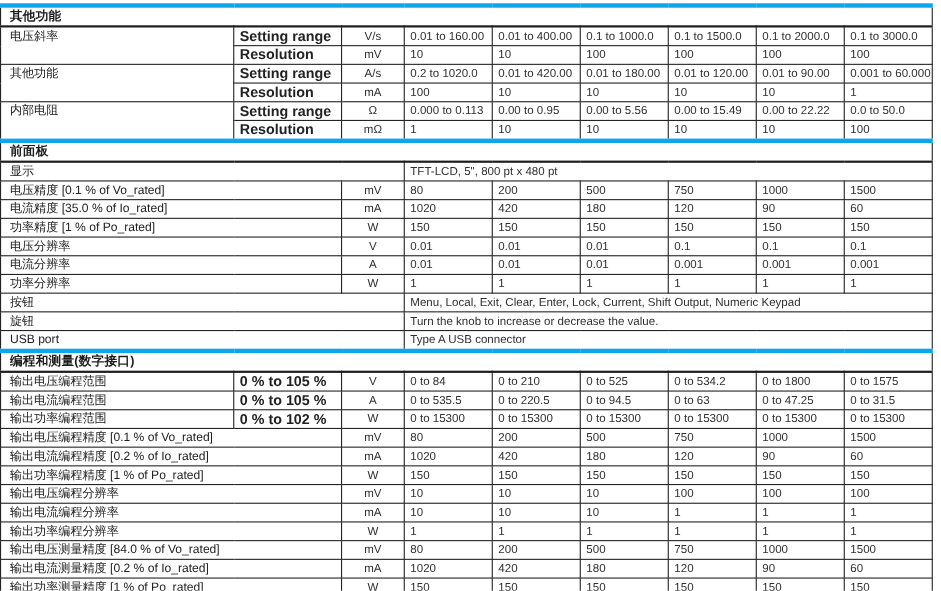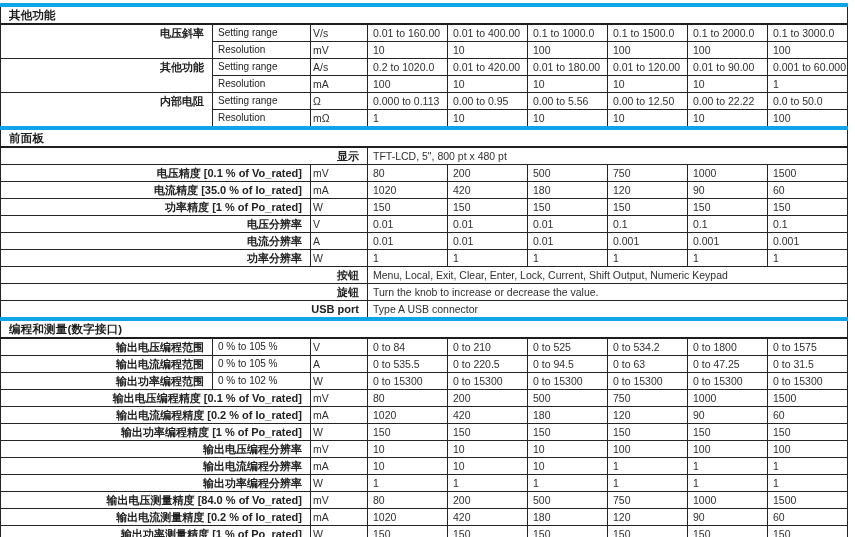--- a/index.html
+++ b/index.html
@@ -33,33 +33,32 @@
   td.section-title {
     font-weight: bold;
     font-size: 11.5px;
     color: #1d1d1d;
     border-top: 4px solid #0ea5e9;
     border-bottom: 2px solid #1d1d1d;
     padding: 0 8px;
     letter-spacing: 0.2px;
   }
   td.label {
-    font-weight: bold;
+    font-weight: normal;
     font-size: 11px;
     color: #222222;
     padding: 0 8px;
-    text-align: right;
   }
   td.top { vertical-align: top; }
   td.sub {
-    font-weight: normal;
-    font-size: 10px;
+    font-weight: bold;
+    font-size: 13px;
     color: #222222;
   }
-  td.unit { text-align: left; padding: 0 2px; }
+  td.unit { text-align: center; padding: 0 2px; }
   td.val { padding: 0 5px; }
 </style>
 </head>
 <body>
 
 <div class="page">
   <table class="spec">
     <colgroup>
       <col style="width:212px">
       <col style="width:98px">
@@ -117,21 +116,21 @@
           <td class="val">10</td>
           <td class="val">1</td>
         </tr>
         <tr>
           <td class="label top" rowspan="2">内部电阻</td>
           <td class="sub">Setting range</td>
           <td class="unit">Ω</td>
           <td class="val">0.000 to 0.113</td>
           <td class="val">0.00 to 0.95</td>
           <td class="val">0.00 to 5.56</td>
-          <td class="val">0.00 to 12.50</td>
+          <td class="val">0.00 to 15.49</td>
           <td class="val">0.00 to 22.22</td>
           <td class="val">0.0 to 50.0</td>
         </tr>
         <tr>
           <td class="sub">Resolution</td>
           <td class="unit">mΩ</td>
           <td class="val">1</td>
           <td class="val">10</td>
           <td class="val">10</td>
           <td class="val">10</td>

